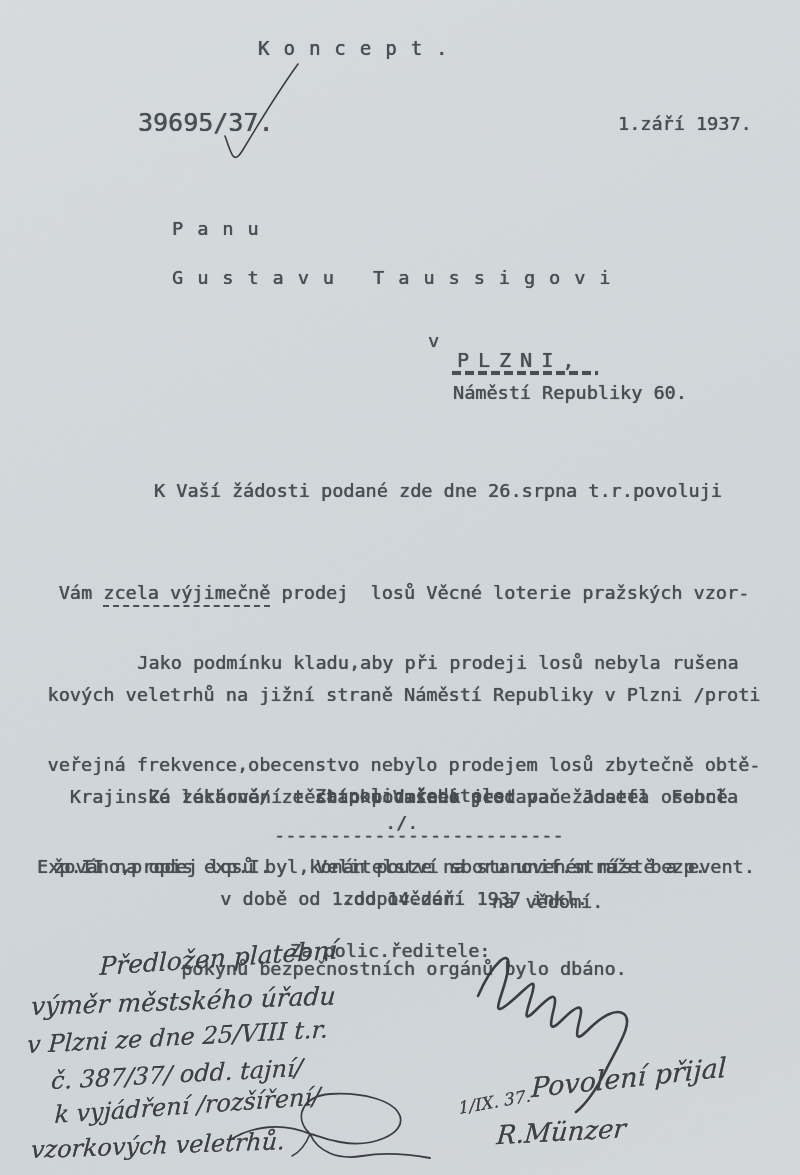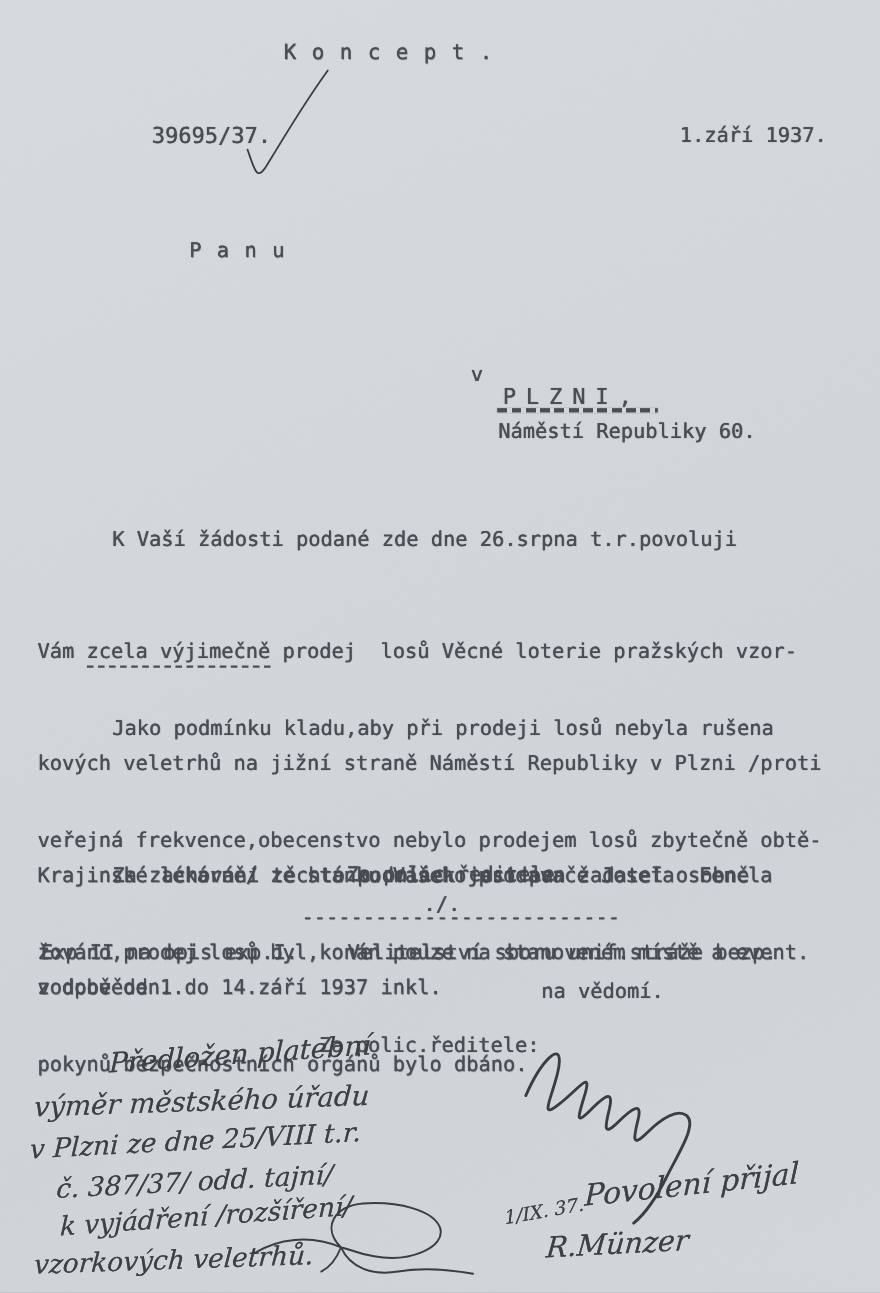--- a/index.html
+++ b/index.html
@@ -8,20 +8,21 @@
     position:relative;width:800px;height:1175px;overflow:hidden;
     background:linear-gradient(155deg,#d7dbdd 0%,#d2d7da 40%,#cfd4d8 70%,#d3d7d9 100%);
     font-family:"DejaVu Sans Mono",monospace;
   }
   .texture{position:absolute;inset:0;width:100%;height:100%;opacity:.5;pointer-events:none;}
   
   .tw{
     position:absolute;white-space:pre;color:#494e54;
     font-family:"DejaVu Sans Mono",monospace;font-size:18.5px;line-height:34px;
     text-shadow:0 0 .8px rgba(62,68,74,.9),.5px .4px .6px rgba(62,68,74,.4);
+    text-align:center;
   }
   .sperr{letter-spacing:14px;}
   .city{font-size:20px;letter-spacing:9px;}
   .para{left:34px;width:740px;}
   .para .ln{text-indent:0;}
   .para .ln.indent{text-indent:68px;}
   .u-dash{border-bottom:2.5px dashed #4a4f55;padding-bottom:2px;}
   .dash-line{
     position:absolute;height:3.5px;
     background:repeating-linear-gradient(90deg,#4a4f55 0 9px,rgba(0,0,0,0) 9px 13px);
@@ -49,28 +50,29 @@
     </filter>
     <filter id="fibres">
       <feTurbulence type="turbulence" baseFrequency="0.012 0.03" numOctaves="2" seed="3" result="t"></feTurbulence>
       <feColorMatrix in="t" type="matrix" values="0 0 0 0 0.62  0 0 0 0 0.67  0 0 0 0 0.74  0 0 0 0.07 0"></feColorMatrix>
     </filter>
     <rect width="100%" height="100%" filter="url(#grain)"></rect>
     <rect width="100%" height="100%" filter="url(#fibres)"></rect>
   </svg>
 
   <div class="tw sperr" style="left:258px;top:31px;font-size:19px;">Koncept.</div>
-  <div class="tw" style="left:138px;top:106px;font-size:20px;">39695/37.</div>
+  <div class="tw" style="left:138px;top:106px;font-size:25px;">39695/37.</div>
   <div class="tw" style="left:618px;top:107px;">1.září 1937.</div>
 
   <svg class="ink" style="left:210px;top:60px;" width="100" height="110">
     <path d="M88,4 C72,26 52,58 34,88 C30,95 26,100 23,96 C20,92 18,84 15,76" stroke-width="1.6"></path>
   </svg>
 
   <div class="tw sperr" style="left:172px;top:212px;">Panu</div>
+  <div class="tw sperr" style="left:172px;top:261px;">Gustavu Taussigovi</div>
   <div class="tw" style="left:428px;top:324px;">v</div>
   <div class="tw city" style="left:457px;top:343px;">PLZNI,</div>
   <div class="dash-line" style="left:452px;top:371px;width:146px;"></div>
   <div class="tw" style="left:453px;top:376px;">Náměstí Republiky 60.</div>
 
   <div class="tw para" style="top:406px;">
     <div class="ln indent">K Vaší žádosti podané zde dne 26.srpna t.r.povoluji</div>
     <div class="ln"><span>Vám </span><span class="u-dash">zcela výjimečně</span><span> prodej  losů Věcné loterie pražských vzor-</span></div>
     <div class="ln">kových veletrhů na jižní straně Náměstí Republiky v Plzni /proti</div>
     <div class="ln">Krajinské lékárně/ ze stánku Vašeho prodavače Josefa  Fencla</div>

